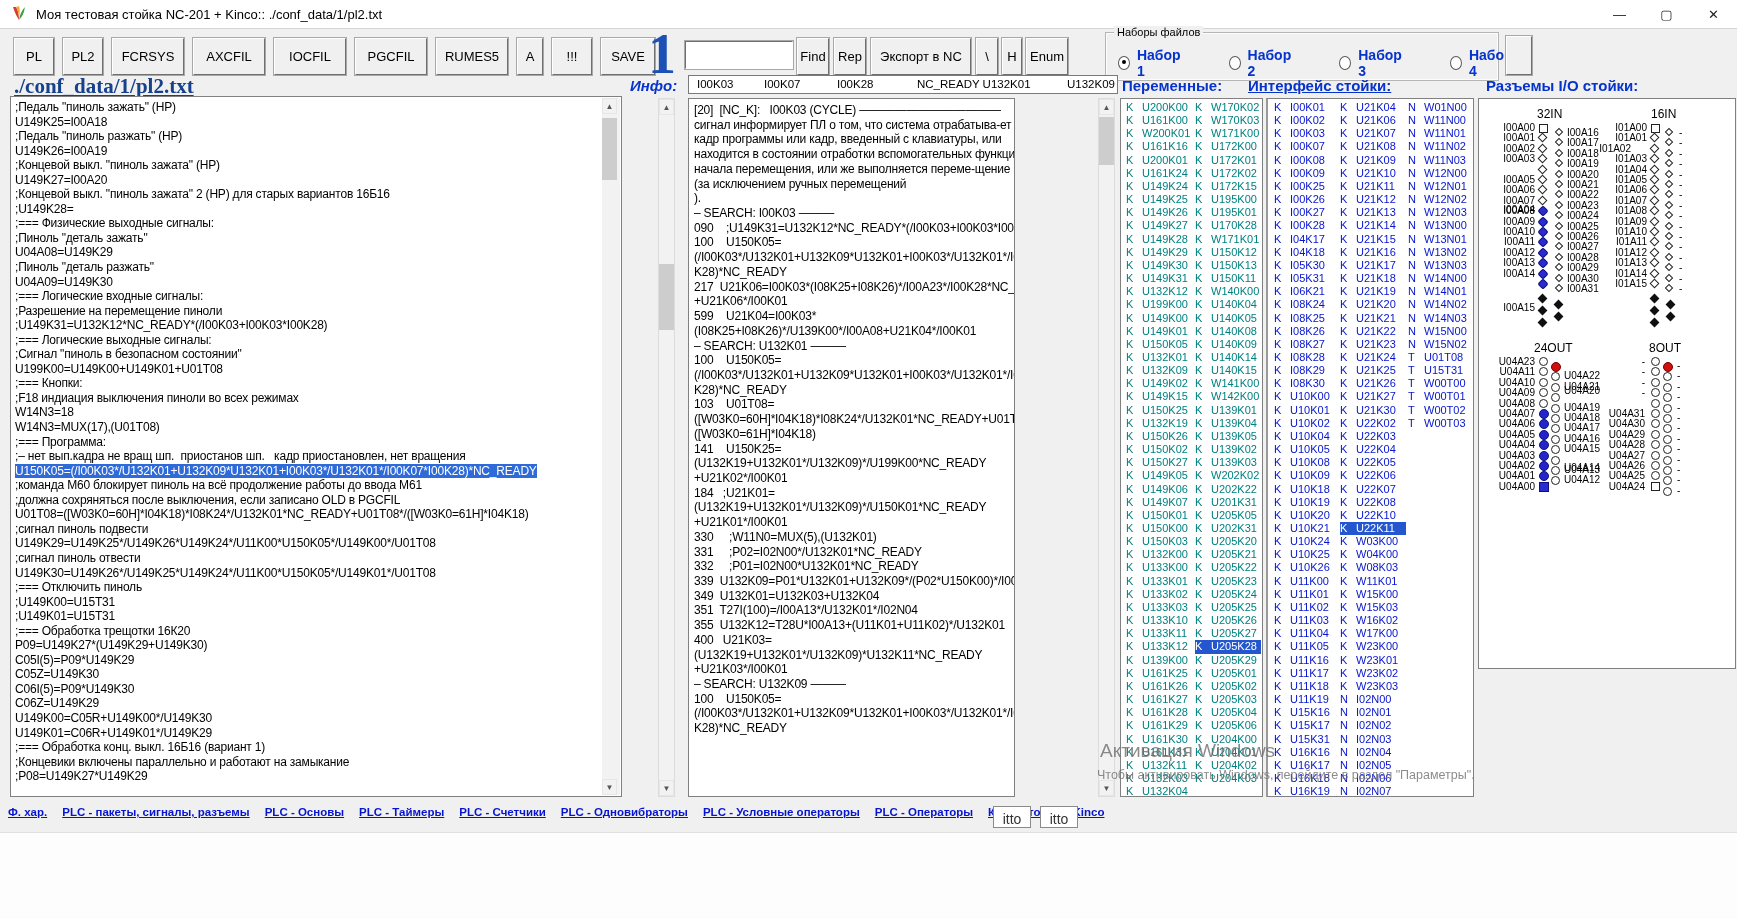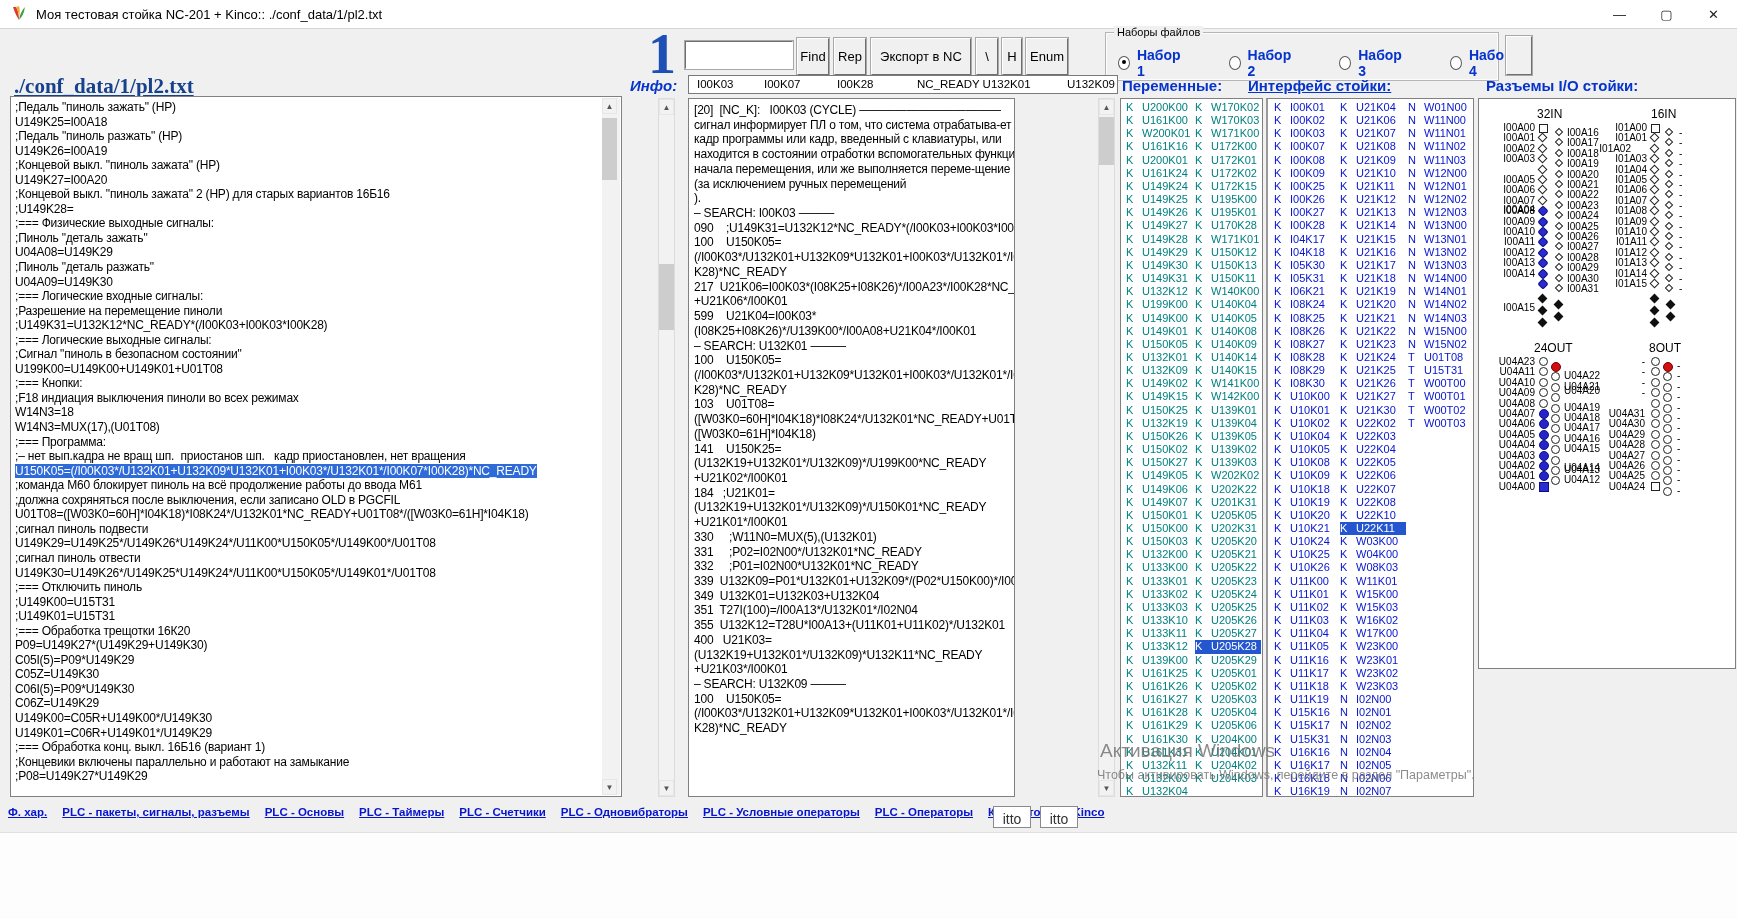--- a/index.html
+++ b/index.html
@@ -115,20 +115,32 @@
       <path d="M6 2 C8 5 9 9 9 13 C10 8 10 4 9 1 Z" fill="#f2a92e"></path>
     </svg>
     <span class="ttext">Моя тестовая стойка NC-201 + Kinco:: ./conf_data/1/pl2.txt</span>
     <div class="winbtns">
       <div class="winbtn">—</div>
       <div class="winbtn">▢</div>
       <div class="winbtn">✕</div>
     </div>
   </div>
 
+  <div id="toolbar">
+      <div class="btn w38">PL</div>
+      <div class="btn w38">PL2</div>
+      <div class="btn w70">FCRSYS</div>
+      <div class="btn w70">AXCFIL</div>
+      <div class="btn w70">IOCFIL</div>
+      <div class="btn w70">PGCFIL</div>
+      <div class="btn w70">RUMES5</div>
+      <div class="btn w26">A</div>
+      <div class="btn w40">!!!</div>
+      <div class="btn w54">SAVE</div>
+    </div>
   <div id="page-one">1</div>
   <input id="search-input" value="" style="">
   <div class="btn tb-abs" style="left:797px;width:32px;">Find</div>
   <div class="btn tb-abs" style="left:834px;width:32px;">Rep</div>
   <div class="btn tb-abs" style="left:871px;width:100px;">Экспорт в NC</div>
   <div class="btn tb-abs" style="left:976px;width:22px;">\</div>
   <div class="btn tb-abs" style="left:1002px;width:20px;">H</div>
   <div class="btn tb-abs" style="left:1026px;width:42px;">Enum</div>
 
   <div class="gbox">

